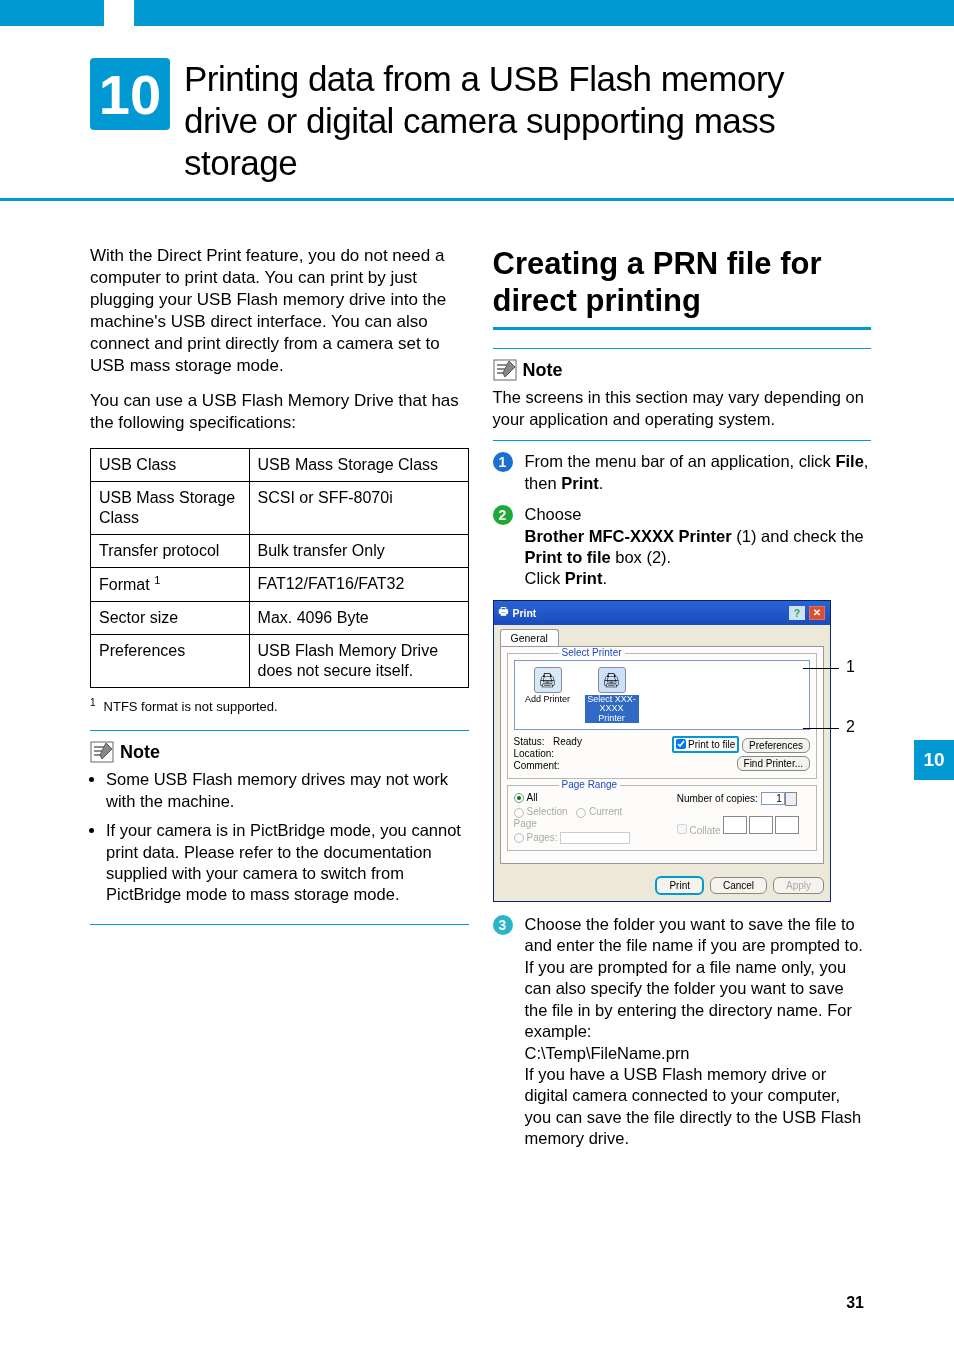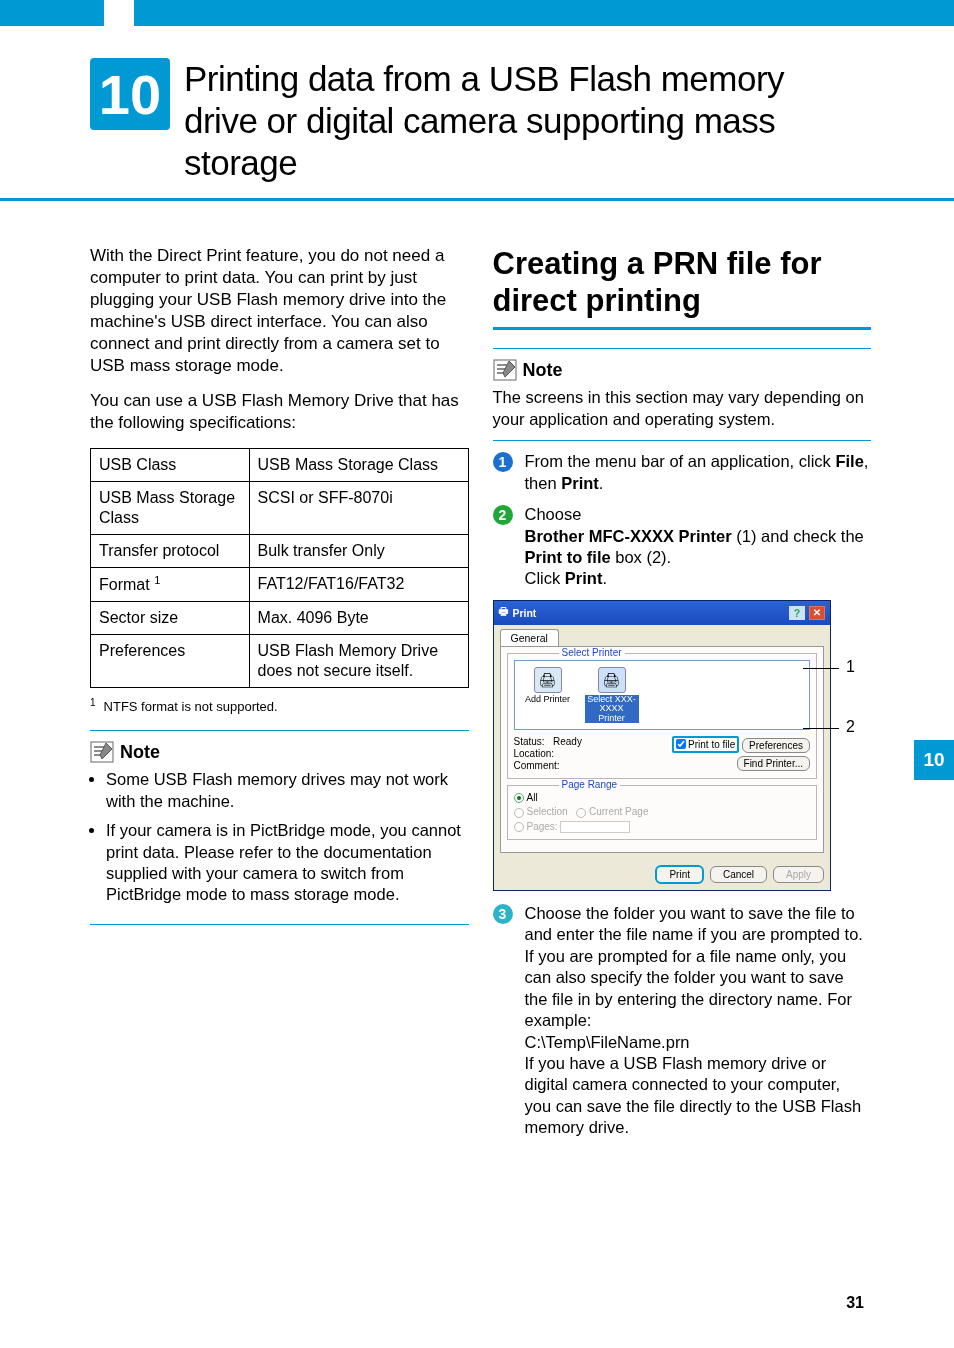--- a/index.html
+++ b/index.html
@@ -449,20 +449,30 @@
             </div>
           </div>
           <div class="fieldset">
             <span class="legend">Page Range</span>
             <div class="page-range-row">
               <div class="pr-left">
                 <div><span class="radio on"></span><span>All</span></div>
                 <div style="color:#aaa;margin-top:3px;"><span class="radio off"></span><span>Selection</span> &nbsp; <span class="radio off"></span><span>Current Page</span></div>
                 <div style="color:#aaa;margin-top:3px;"><span class="radio off"></span><span>Pages:</span> <span style="display:inline-block;border:1px solid #ccc;width:70px;height:12px;background:#fff;vertical-align:middle;"></span></div>
               </div>
+              <div class="pr-right">
+                <div><span>Number of copies:</span> <span class="spin">1</span><span class="spinbtns"></span></div>
+                <div style="color:#aaa;margin-top:6px;"><input type="checkbox" disabled="" style="width: 10px; height: 10px;"> <span>Collate</span>
+                  <span class="collate-icons">
+                      <span></span>
+                      <span></span>
+                      <span></span>
+                    </span>
+                </div>
+              </div>
             </div>
           </div>
         </div>
         <div class="dlg-btns">
           <span class="minibtn" style="border:2px solid #0099d4;">Print</span>
           <span class="minibtn">Cancel</span>
           <span class="minibtn" style="color:#aaa;">Apply</span>
         </div>
       </div>
       <div class="lead-line" style="top:68px;left:310px;width:36px;"></div>

